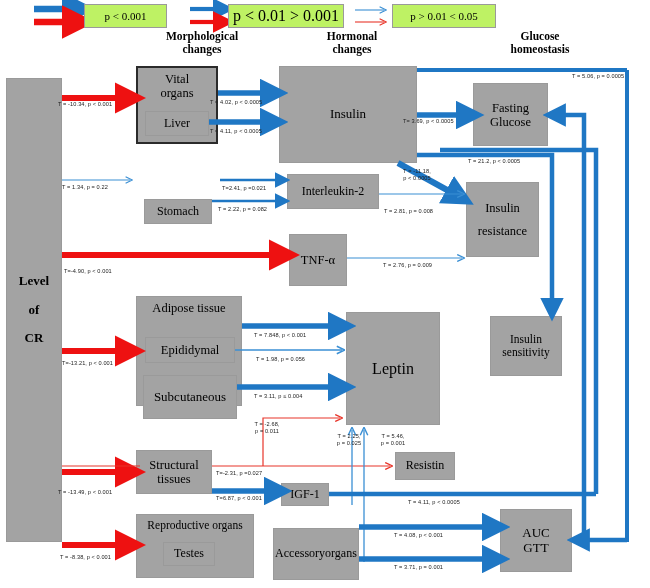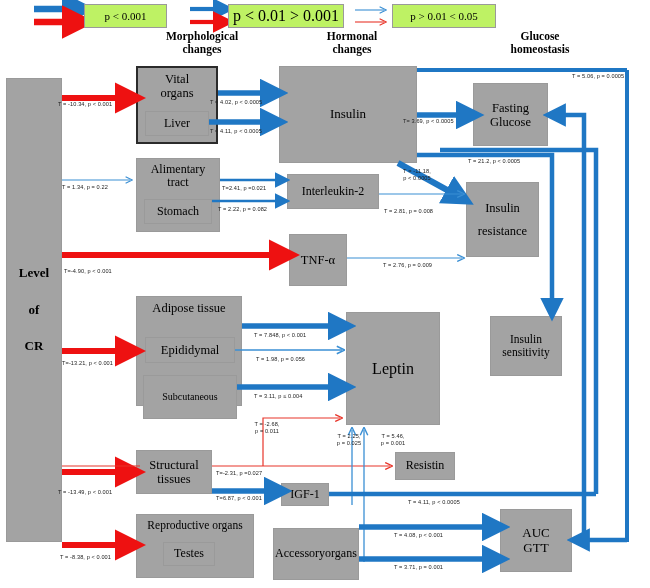--- a/index.html
+++ b/index.html
@@ -81,53 +81,47 @@
   </div>
   <div class="hdr" style="left:277px;top:30px;width:150px;font-size:11.5px;">
     <div>Hormonal</div>
     <div>changes</div>
   </div>
   <div class="hdr" style="left:460px;top:30px;width:160px;font-size:11.5px;">
     <div>Glucose</div>
     <div>homeostasis</div>
   </div>
 
-  <div class="box" style="left:6px;top:78px;width:56px;height:464px;flex-direction:column;justify-content:center;font-size:13px;font-weight:bold;gap:8px;">
+  <div class="box" style="left:6px;top:78px;width:56px;height:464px;flex-direction:column;justify-content:center;font-size:13px;font-weight:bold;">
     <div>Level</div>
     <div style="margin-top:14px;">of</div>
     <div style="margin-top:14px;">CR</div>
   </div>
 
   <div class="box thick tall" style="left:136px;top:66px;width:82px;height:78px;">
     <div class="grp-title" style="font-size:12.5px;">
       <div>Vital</div>
       <div>organs</div>
     </div>
   </div>
   <div class="box" style="left:145px;top:111px;width:64px;height:25px;font-size:12px;">
     <span>Liver</span>
   </div>
 
-  <div class="box tall" style="left:136px;top:158px;width:84px;height:74px;">
-    <div class="grp-title" style="font-size:12px;">
-      <div>Alimentary</div>
-      <div>tract</div>
-    </div>
-  </div>
   <div class="box" style="left:144px;top:199px;width:68px;height:25px;font-size:12px;">
     <span>Stomach</span>
   </div>
 
   <div class="box tall" style="left:136px;top:296px;width:106px;height:110px;">
     <div class="grp-title" style="font-size:12.5px;">Adipose tissue</div>
   </div>
   <div class="box" style="left:145px;top:337px;width:90px;height:26px;font-size:12.5px;">
     <span>Epididymal</span>
   </div>
-  <div class="box" style="left:143px;top:375px;width:94px;height:44px;font-size:10px;">
+  <div class="box" style="left:143px;top:375px;width:94px;height:44px;font-size:13px;">
     <span>Subcutaneous</span>
   </div>
 
   <div class="box" style="left:136px;top:450px;width:76px;height:44px;flex-direction:column;font-size:12.5px;">
     <div>Structural</div>
     <div>tissues</div>
   </div>
 
   <div class="box tall" style="left:136px;top:514px;width:118px;height:64px;">
     <div class="grp-title" style="font-size:11.5px;left:2px;right:2px;">Reproductive organs</div>

